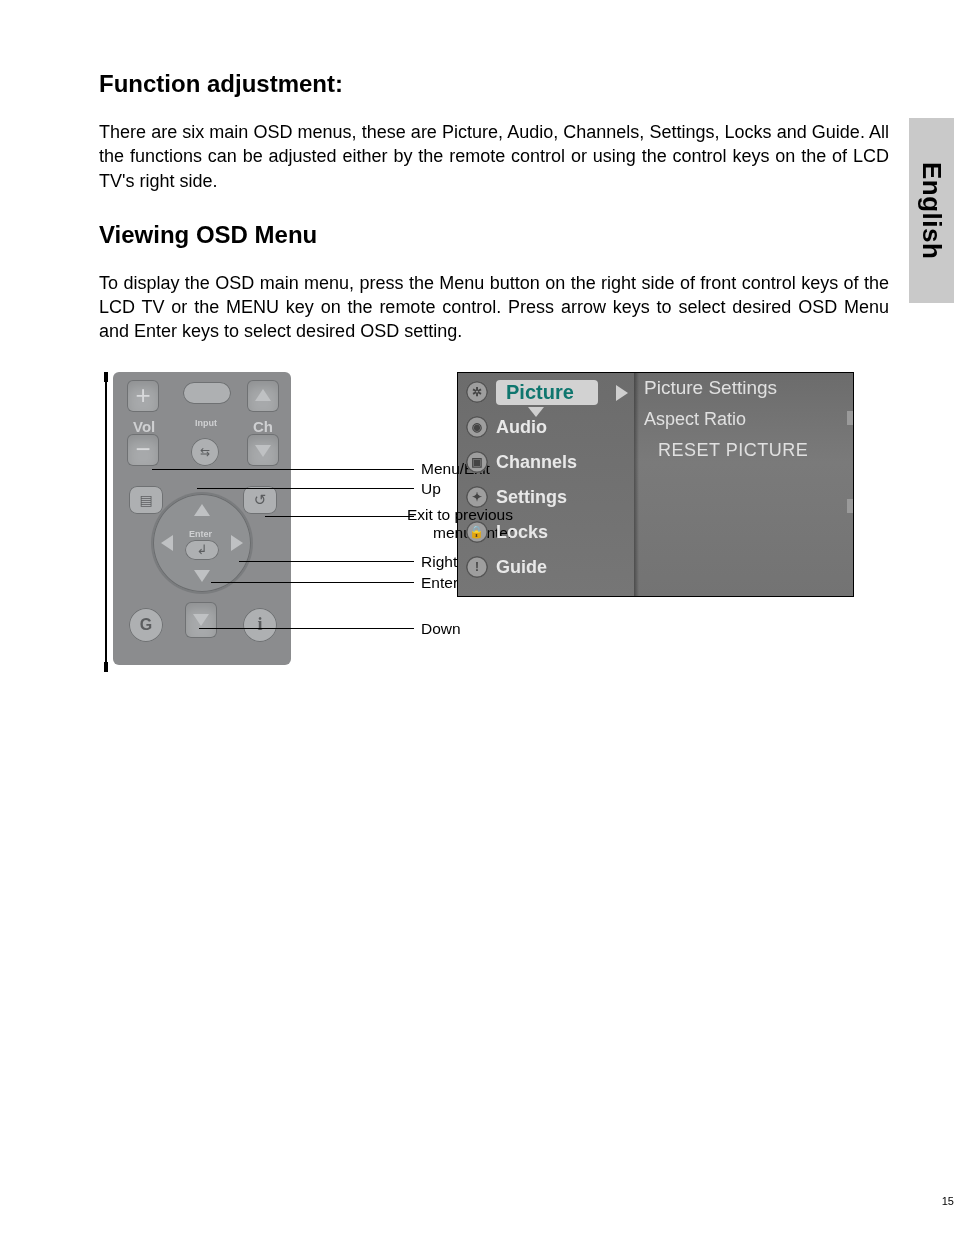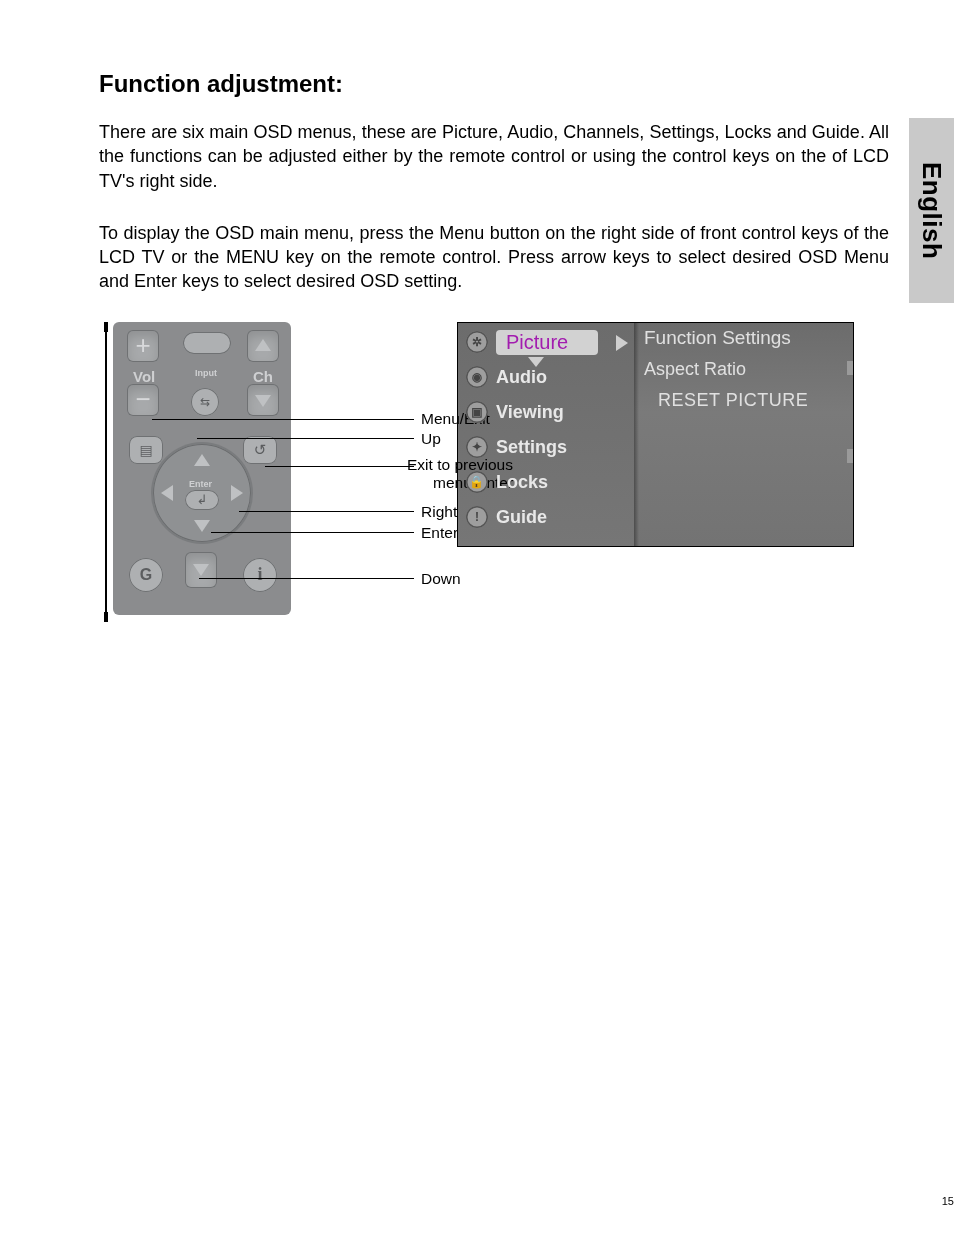--- a/index.html
+++ b/index.html
@@ -152,25 +152,25 @@
   }
   .osd-item .icon{
     width:22px;height:22px;border-radius:50%;
     background:#9e9e9e;
     box-shadow:inset 0 0 0 1.5px #555;
     display:flex;align-items:center;justify-content:center;
     font-size:12px;color:#444;
   }
   .osd-item.sel .label-pill{
     background:#d2d2d2;
-    color:#a21caf;
+    color:#0f766e;
     padding:1px 12px 1px 10px;
     border-radius:4px;
     font-size:20px;
-    font-weight:normal;
+    font-weight:bold;
     min-width:80px;
     position:relative;
   }
   .osd-item.sel .arrow-r{
     position:absolute;
     right:6px;top:10px;
     width:0;height:0;
     border-top:8px solid transparent;
     border-bottom:8px solid transparent;
     border-left:12px solid #cfcfcf;
@@ -214,20 +214,21 @@
 
 <div class="side-tab">
   <span>English</span>
 </div>
 
 <div class="content">
 
   <h2>Function adjustment:</h2>
   <p class="body">There are six main OSD menus, these are Picture, Audio, Channels, Settings, Locks and Guide. All the functions can be adjusted either by the remote control or using the control keys on the of LCD TV's right side.</p>
 
+  <h2>Viewing OSD Menu</h2>
   <p class="body">To display the OSD main menu, press the Menu button on the right side of front control keys of the LCD TV or the MENU key on the remote control. Press arrow keys to select desired OSD Menu and Enter keys to select desired OSD setting.</p>
 
   <div class="figures">
 
     <div class="remote-wrap">
       <div class="remote-border-left"></div>
       <div class="remote">
 
         <div class="rbtn sq" style="left:14px;top:8px;width:32px;height:32px;">
             <div class="glyph" style="inset:0;font-size:26px;color:#d8d9db;">+</div>
@@ -307,37 +308,37 @@
           <span class="label-pill">Picture</span>
           <span class="arrow-r"></span>
           <span class="arrow-d"></span>
         </div>
         <div class="osd-item">
           <span class="icon">◉</span>
           <span>Audio</span>
         </div>
         <div class="osd-item">
           <span class="icon">▣</span>
-          <span>Viewing</span>
+          <span>Channels</span>
         </div>
         <div class="osd-item">
           <span class="icon">✦</span>
           <span>Settings</span>
         </div>
         <div class="osd-item">
           <span class="icon">🔒</span>
           <span>Locks</span>
         </div>
         <div class="osd-item">
           <span class="icon">!</span>
           <span>Guide</span>
         </div>
       </div>
       <div class="osd-right">
-        <div class="osd-sub first">Function Settings</div>
+        <div class="osd-sub first">Picture Settings</div>
         <div class="osd-sub">Aspect Ratio</div>
         <div class="osd-sub" style="letter-spacing:0.5px;padding-left:24px;">RESET PICTURE</div>
         <div class="notch" style="top:38px;"></div>
         <div class="notch" style="top:126px;"></div>
       </div>
     </div>
 
   </div>
 </div>
 

